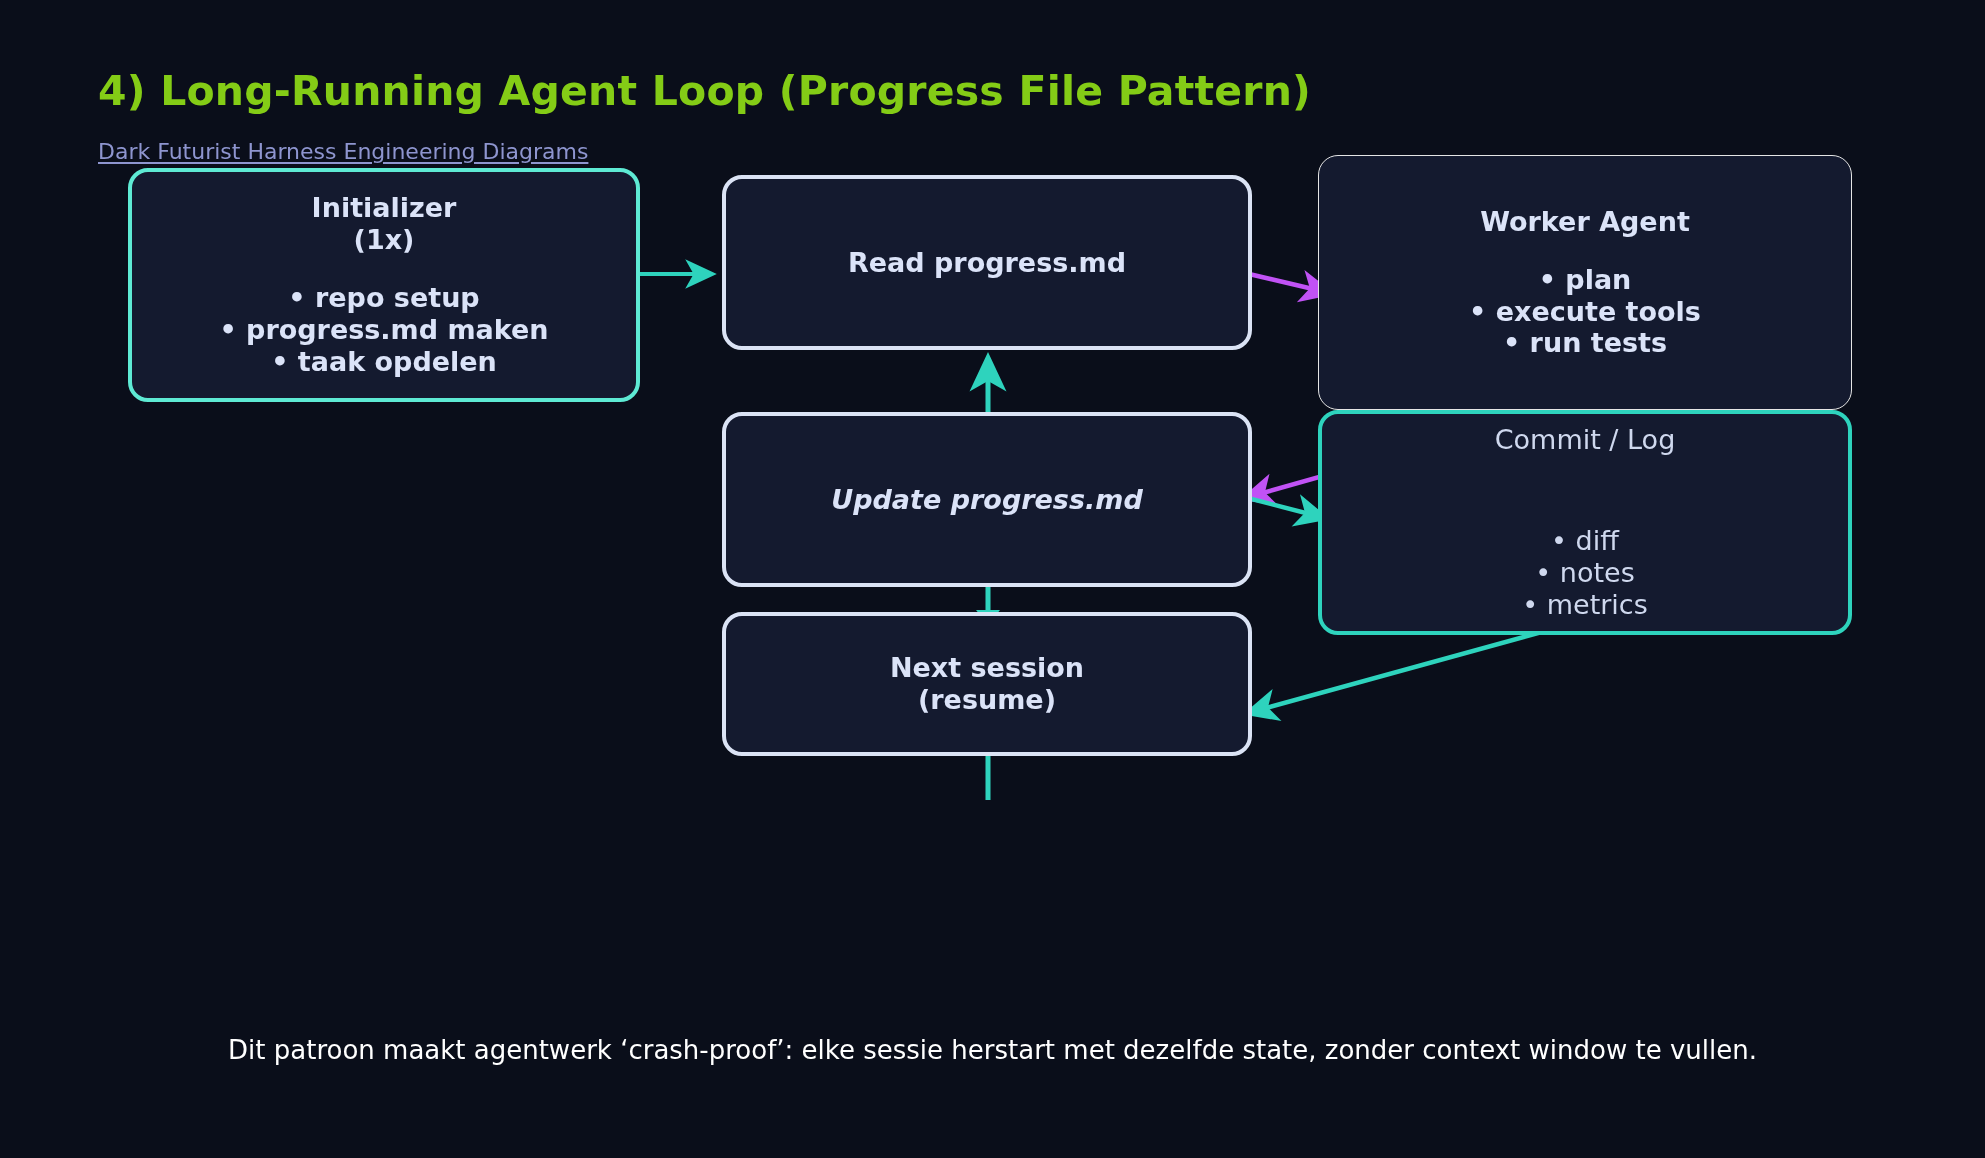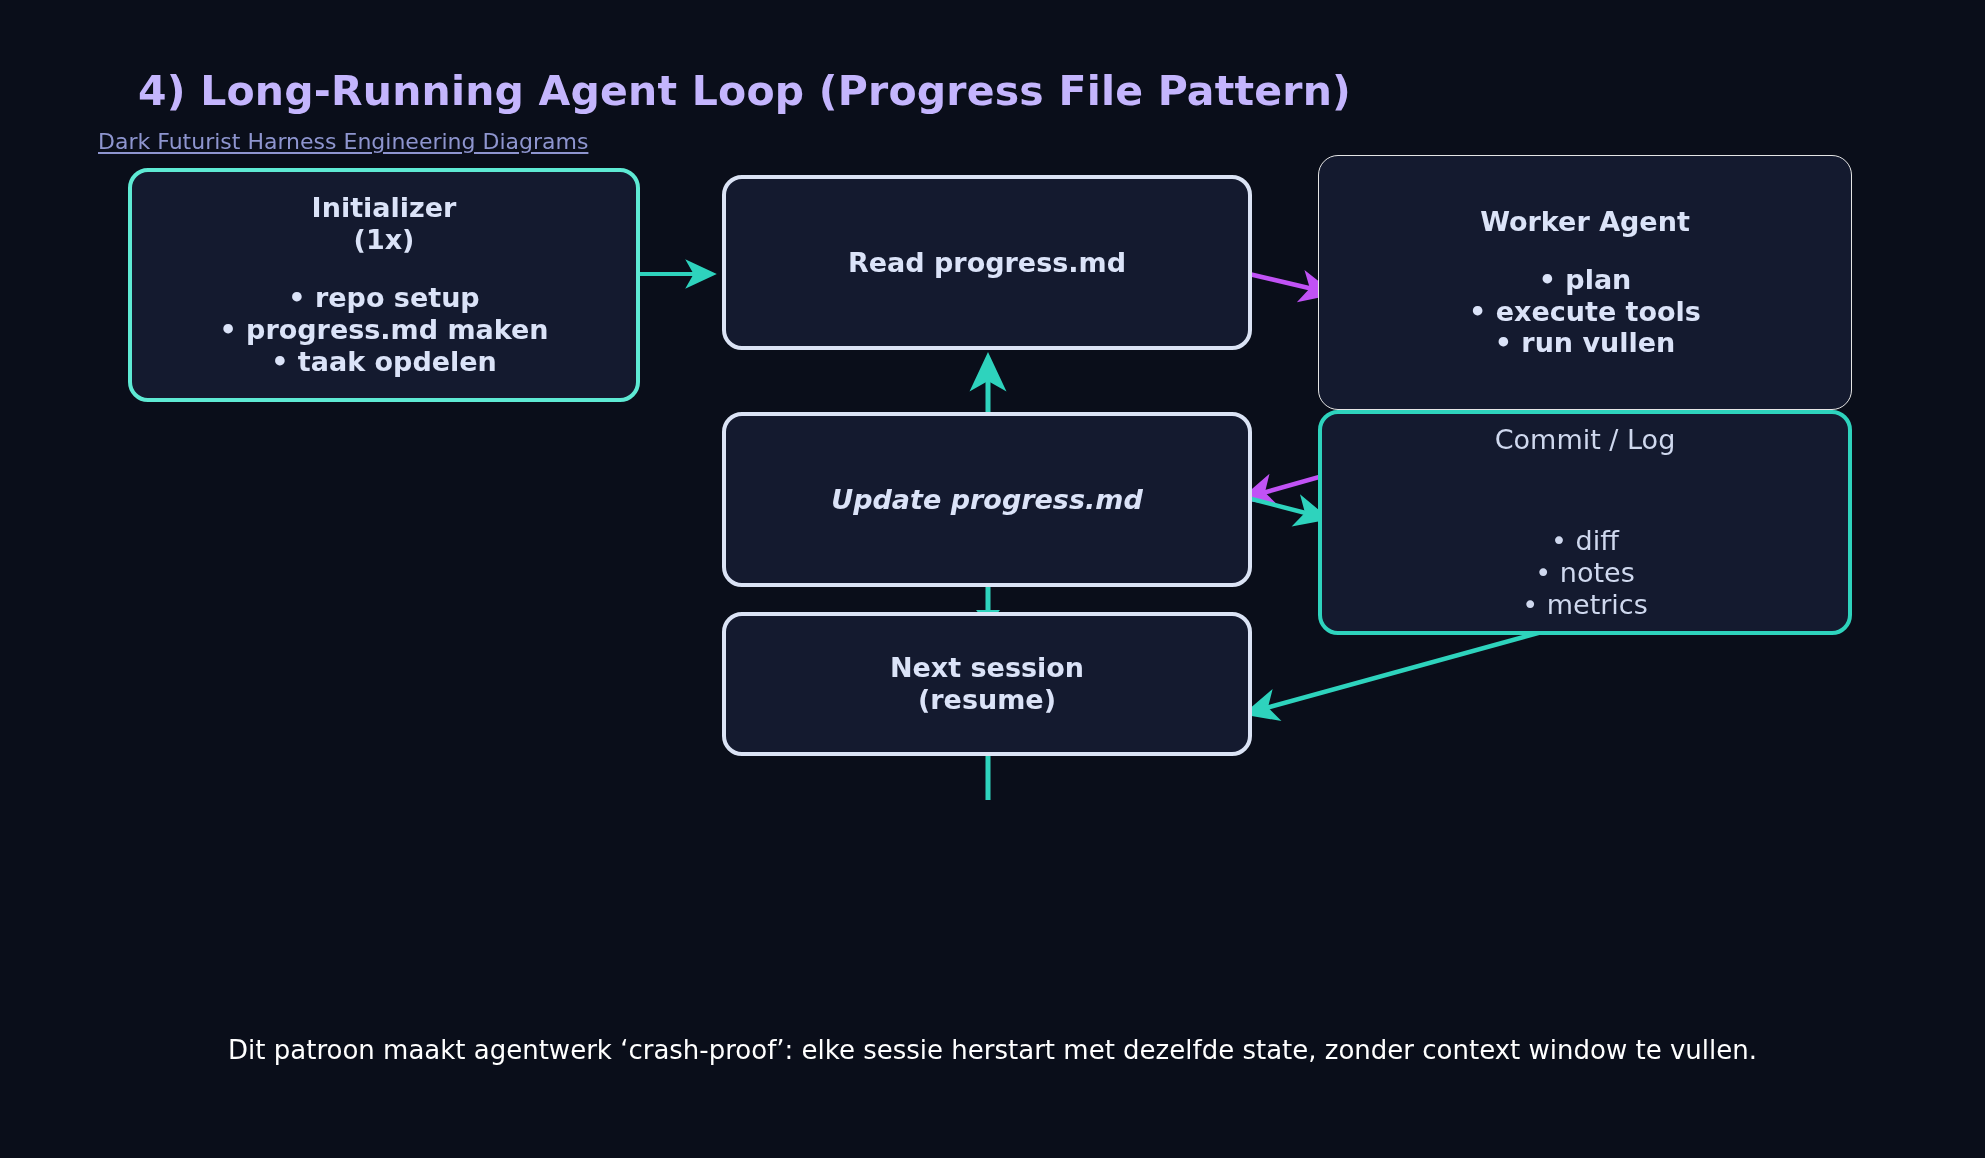--- a/index.html
+++ b/index.html
@@ -21,28 +21,27 @@
   #header {
     position: absolute;
     left: 98px;
     top: 68px;
     width: 1700px;
   }
   #page-title {
     font-family: "DejaVu Sans", sans-serif;
     font-size: 41px;
     font-weight: bold;
-    color: #c4b5fd;
+    color: #84cc16;
     letter-spacing: 0.2px;
     line-height: 1.15;
     white-space: nowrap;
-    margin-left: 40px;
   }
   #page-subtitle {
-    margin-top: 14px;
+    margin-top: 24px;
     font-size: 22px;
     font-weight: normal;
     color: #8e95cf;
     text-decoration: underline;
     text-underline-offset: 3px;
     white-space: nowrap;
   }
 
   
   #canvas {
@@ -179,21 +178,21 @@
 
   <div class="node b-lav bold" id="node-read">
     <div class="node-title">Read progress.md</div>
   </div>
 
   <div class="node b-purple bold" id="node-worker">
     <div class="node-title">Worker Agent</div>
     <div class="gap"></div>
     <div class="node-bullets">• plan
 • execute tools
-• run vullen</div>
+• run tests</div>
   </div>
 
   <div class="node b-lav bold" id="node-update">
     <div class="node-title">Update progress.md</div>
   </div>
 
   <div class="node b-teal light" id="node-commit">
     <div class="node-title">Commit / Log</div>
     <div class="gap"></div>
     <div class="node-bullets">• diff

